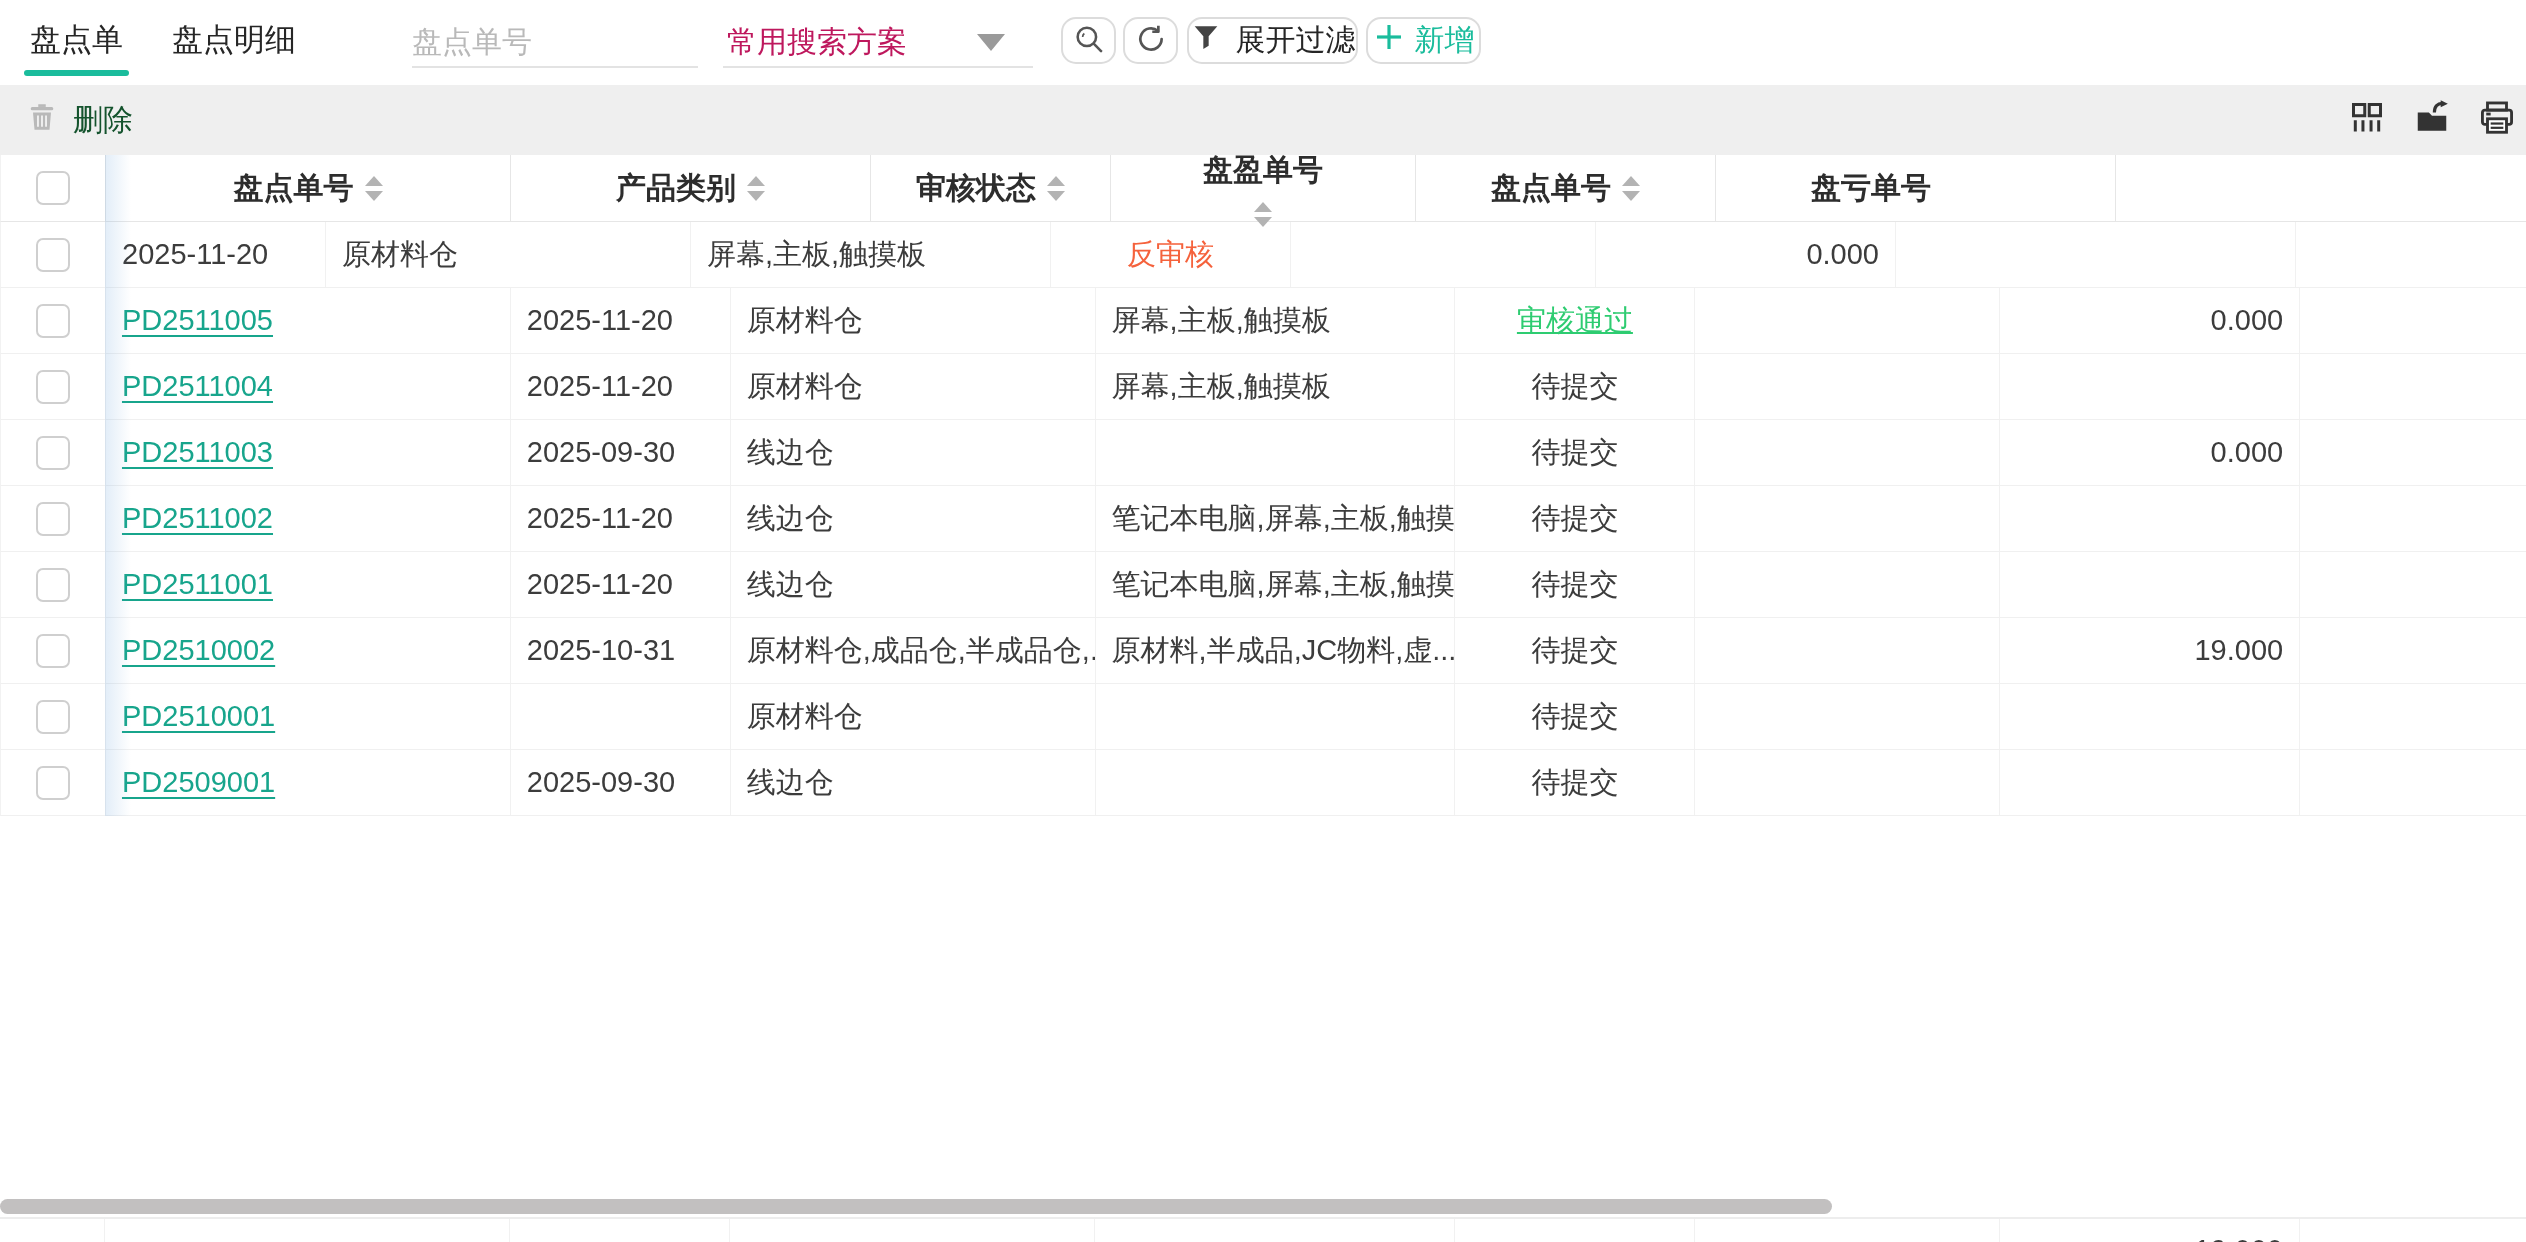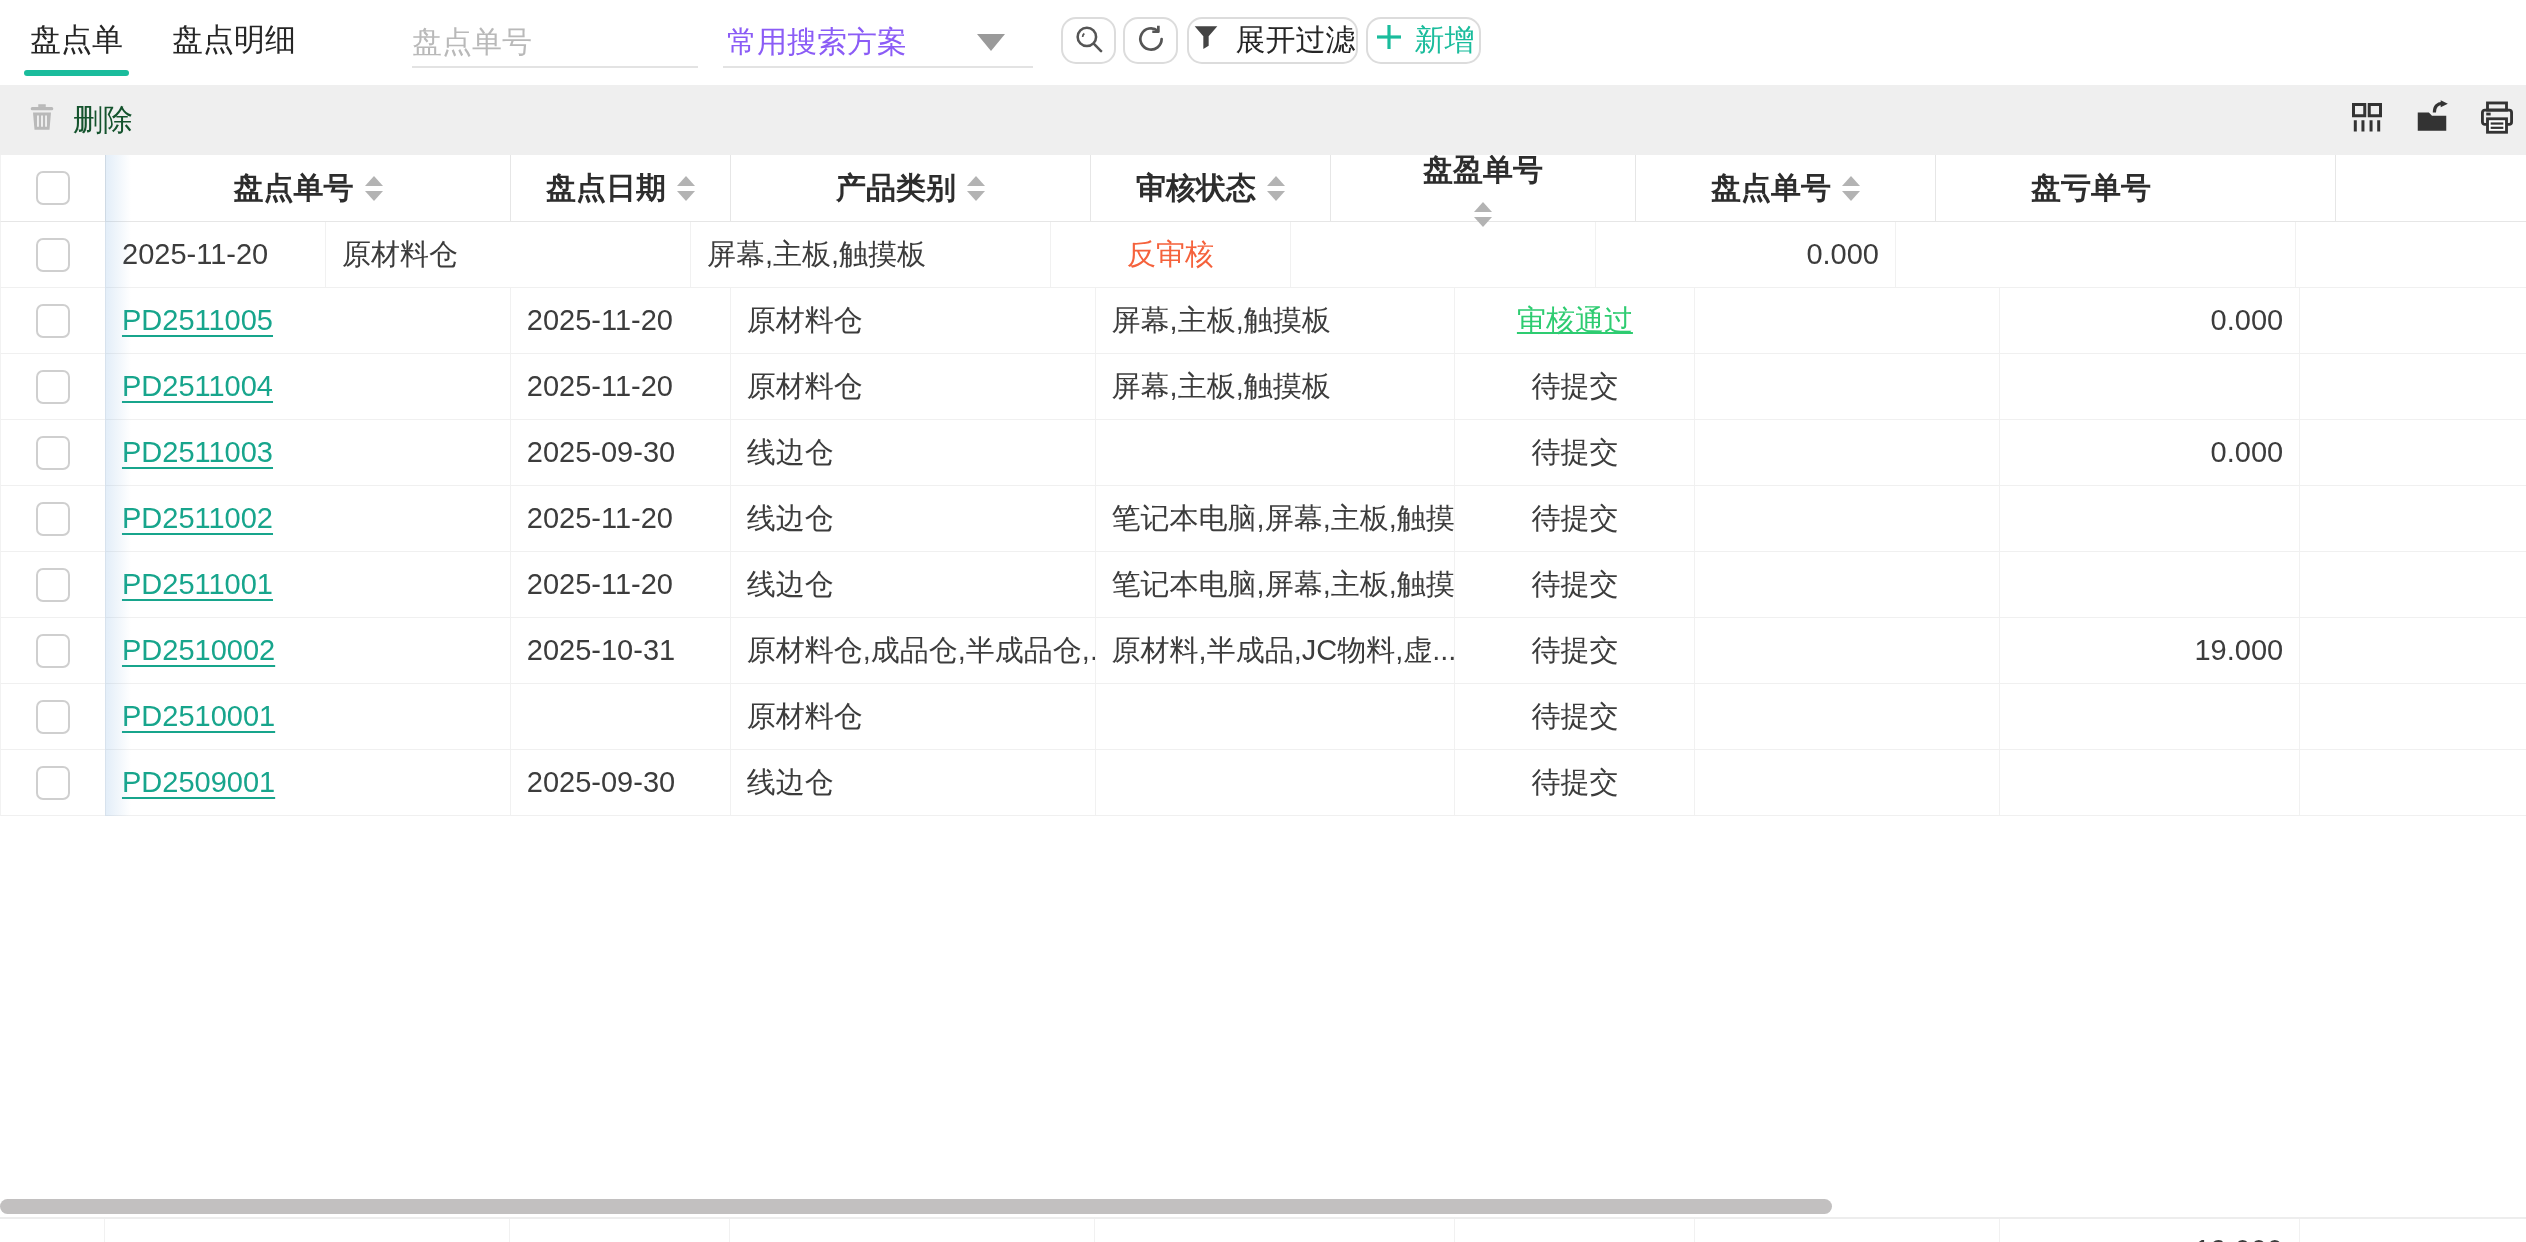--- a/index.html
+++ b/index.html
@@ -17,21 +17,21 @@
          height:6px; border-radius:3px; background:var(--accent); }
 
   .search-input { position:absolute; left:412px; top:18px; width:286px; height:50px;
          border:none; border-bottom:2px solid #e3e3e3; outline:none;
          font-size:30px; color:#333; font-family:inherit; background:transparent; }
   .search-input::placeholder { color:#b9b9b9; }
 
   .select-box { position:absolute; left:723px; top:18px; width:310px; height:50px;
          border-bottom:2px solid #e3e3e3; display:flex; align-items:center;
          justify-content:space-between; cursor:pointer; }
-  .select-box .sel-text { font-size:30px; color:#8b5cf6; padding-left:4px; }
+  .select-box .sel-text { font-size:30px; color:#be185d; padding-left:4px; }
   .caret-down { width:0; height:0; border-left:14px solid transparent;
          border-right:14px solid transparent; border-top:17px solid #9a9a9a; margin-right:28px; }
 
   .icon-btn { position:absolute; top:17px; height:47px; border:2px solid #dcdcdc;
          border-radius:15px; background:#fff; display:flex; align-items:center;
          justify-content:center; cursor:pointer; }
   .btn-search  { left:1061px; width:55px; }
   .btn-refresh { left:1123px; width:55px; }
   .btn-filter  { left:1187px; width:171px; gap:14px; font-size:30px; color:#262626; }
   .btn-add     { left:1366px; width:115px; gap:10px; font-size:30px; color:var(--accent); }
@@ -198,27 +198,20 @@
     <div class="th c0">
       <span class="cbx"></span>
     </div>
     <div class="th c1">
       <span>盘点单号</span>
       <span class="sort">
           <i class="s-up"></i>
           <i class="s-down"></i>
         </span>
     </div>
-    <div class="th c2">
-      <span>盘点日期</span>
-      <span class="sort">
-          <i class="s-up"></i>
-          <i class="s-down"></i>
-        </span>
-    </div>
     <div class="th c4">
       <span>产品类别</span>
       <span class="sort">
           <i class="s-up"></i>
           <i class="s-down"></i>
         </span>
     </div>
     <div class="th c5">
       <span>审核状态</span>
       <span class="sort">

